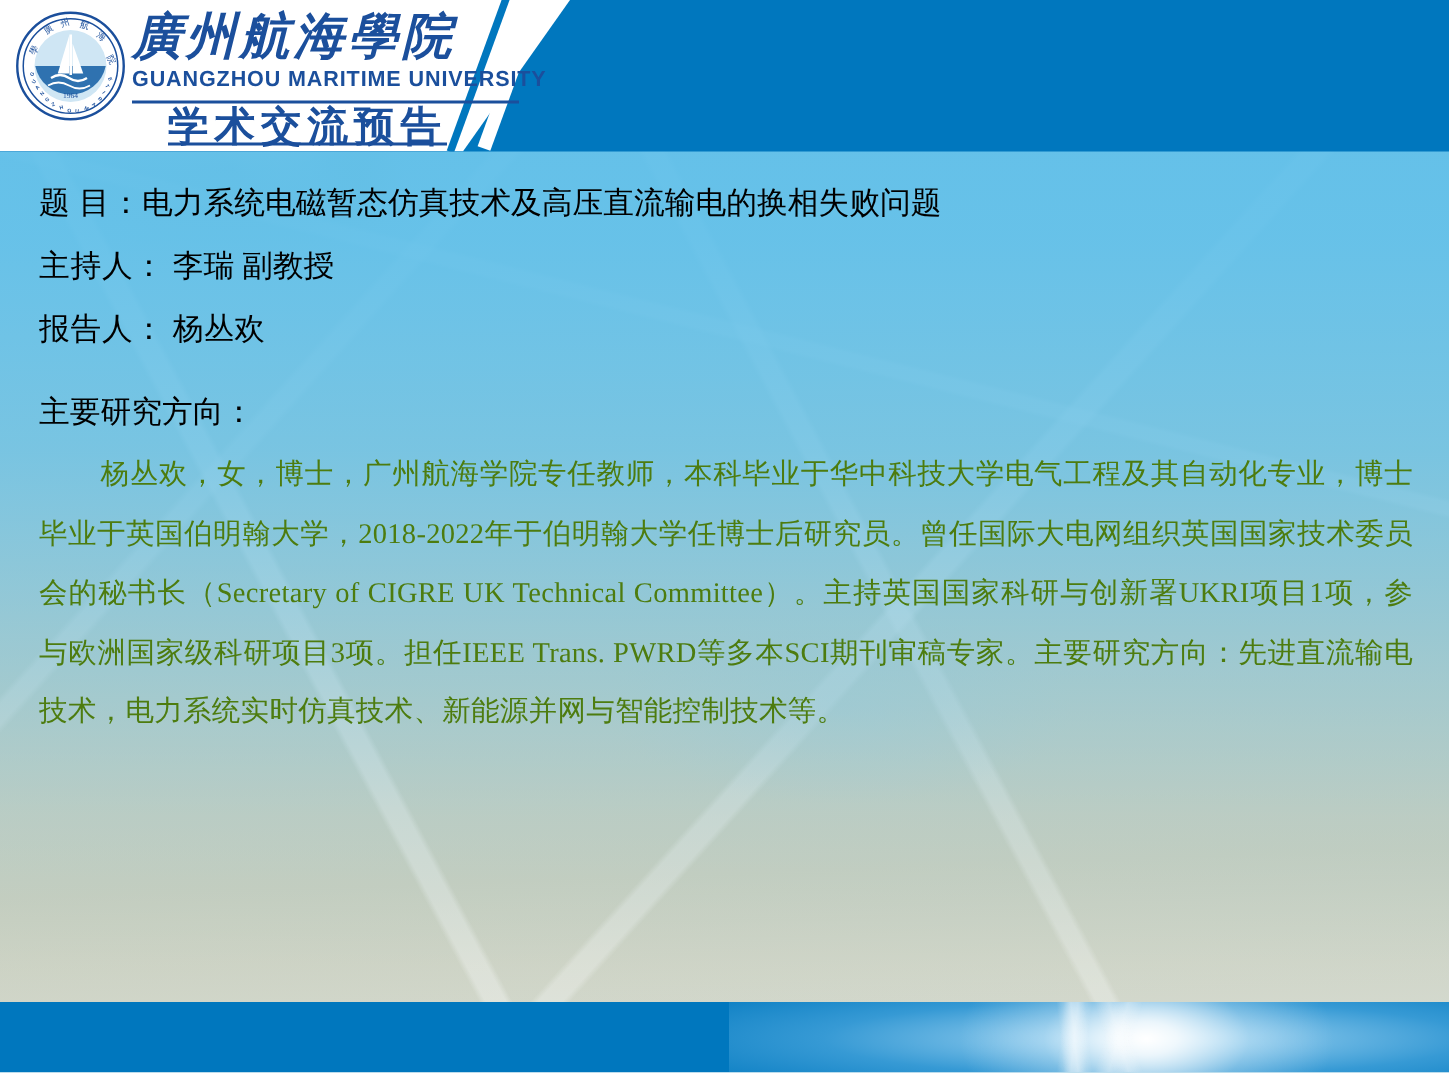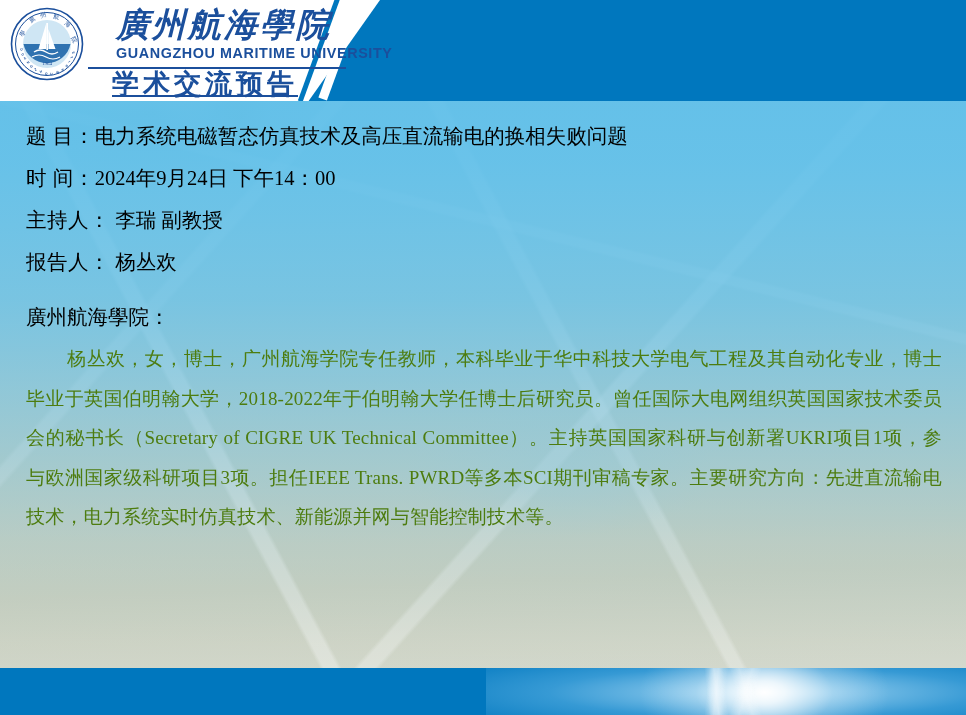--- a/index.html
+++ b/index.html
@@ -88,21 +88,21 @@
   .header-slash2 {
     position:absolute; left:336px; top:-4px; width:5px; height:112px;
     background:#0077be; transform:rotate(20deg); transform-origin:top center;
   }
 
   
   .logo-emblem {
     position:absolute; left:10px; top:7px; width:74px; height:74px; z-index:3;
   }
 
-  .brand-block { position:absolute; left:88px; top:5px; z-index:3; width:258px;margin-left:28px; }
+  .brand-block { position:absolute; left:88px; top:5px; z-index:3; width:258px; }
   .brand-cn {
     font-family:"Liberation Serif", serif;
     font-size:33px; font-weight:700; color:#1b4f9c;
     letter-spacing:3px; line-height:40px; white-space:nowrap;
     font-style:italic;
   }
   .brand-en {
     font-family:"Liberation Sans", sans-serif;
     font-size:14.5px; font-weight:700; color:#1b4f9c;
     letter-spacing:.6px; line-height:17px; white-space:nowrap;
@@ -224,34 +224,31 @@
     <div class="brand-rule"></div>
     <div class="brand-sub">学术交流预告</div>
   </div>
 
   <div class="content">
 
     <div class="info-line">
       <span class="lbl">题 目：</span><span>电力系统电磁暂态仿真技术及高压直流输电的换相失败问题</span>
     </div>
 
-    <div class="info-line">
-      <span class="lbl">时 间：</span><span>2024年9月24日 下午14：00</span>
-    </div>
 
 
     <div class="info-line">
       <span class="lbl">主持人：</span><span> 李瑞 副教授</span>
     </div>
 
     <div class="info-line">
       <span class="lbl">报告人：</span><span> 杨丛欢</span>
     </div>
 
-    <div class="bio-head">廣州航海學院：</div>
+    <div class="bio-head">主要研究方向：</div>
     <div class="bio-body">杨丛欢，女，博士，广州航海学院专任教师，本科毕业于华中科技大学电气工程及其自动化专业，博士毕业于英国伯明翰大学，2018-2022年于伯明翰大学任博士后研究员。曾任国际大电网组织英国国家技术委员会的秘书长（Secretary of CIGRE UK Technical Committee）。主持英国国家科研与创新署UKRI项目1项，参与欧洲国家级科研项目3项。担任IEEE Trans. PWRD等多本SCI期刊审稿专家。主要研究方向：先进直流输电技术，电力系统实时仿真技术、新能源并网与智能控制技术等。</div>
   </div>
 
   <div class="footer">
     <div class="footer-glow"></div>
     <div class="footer-rays"></div>
   </div>
 
 </div>
 

